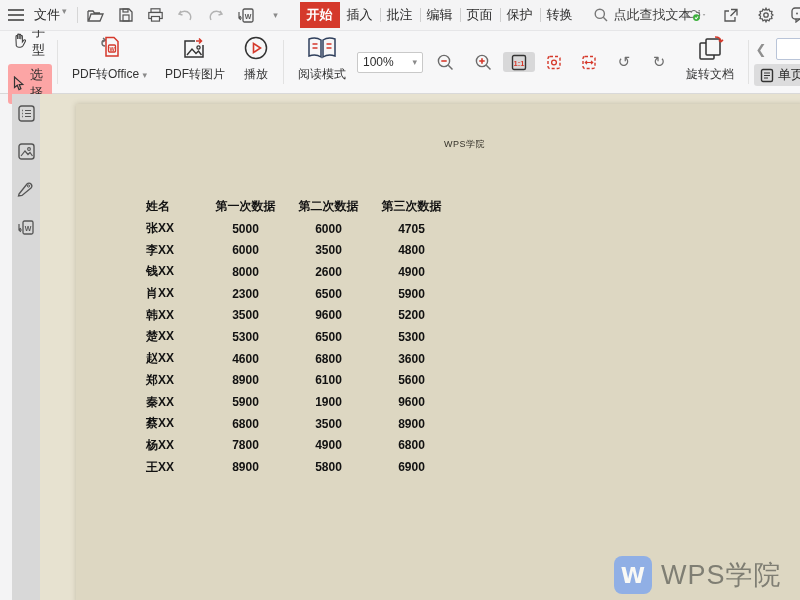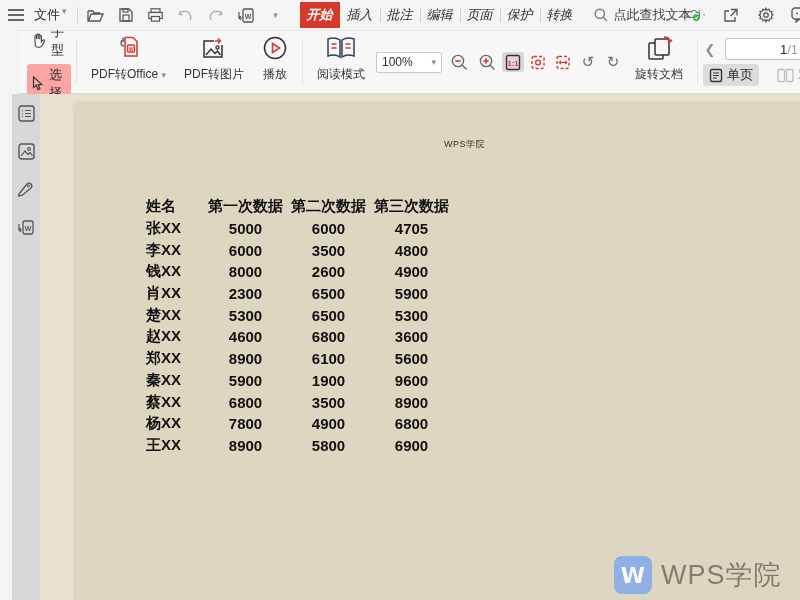--- a/index.html
+++ b/index.html
@@ -9,62 +9,62 @@
   
   .menubar { height:30px; background:#f4f4f5; display:flex; align-items:center; padding:0 6px; position:relative; }
   .mb-left { display:flex; align-items:center; gap:4px; }
   .hamburger { width:20px; height:20px; display:flex; align-items:center; justify-content:center; cursor:pointer; }
   .file-btn { display:flex; gap:2px; padding:2px 4px; font-size:13px; color:#2c2c2c; }
   .caret { font-size:9px; color:#8a8a8a; }
   .vsep { width:1px; height:16px; background:#d6d6d6; margin:0 6px; }
   .qat { display:flex; align-items:center; gap:10px; margin-left:2px; }
   .qat .ic { width:20px; height:20px; display:flex; align-items:center; justify-content:center; }
   .tab-strip { display:flex; align-items:center; margin-left:14px; }
-  .tab { padding:4px 7px; font-size:13px; color:#2c2c2c; position:relative; cursor:pointer;font-style:italic; }
+  .tab { padding:4px 7px; font-size:13px; color:#2c2c2c; position:relative; cursor:pointer; }
   .tab + .tab::before { content:""; position:absolute; left:0; top:6px; bottom:6px; width:1px; background:#cfcfcf; }
   .tab.active { background:var(--accent); color:#fff; font-weight:bold; }
   .tab.active + .tab::before { display:none; }
   .search-zone { display:flex; align-items:center; gap:6px; margin-left:14px; color:#3f3f3f; }
   .dots-v { color:#7a7a7a; font-size:12px; letter-spacing:0; line-height:4px; }
   .mb-right { position:absolute; right:0; top:0; height:30px; display:flex; align-items:center; gap:13px; padding-right:0; }
   .mb-right .ic { width:22px; height:22px; display:flex; align-items:center; justify-content:center; }
 
   
-  .ribbon { height:64px; background:#f7f7f8; border-top:1px solid #e6e6e8; border-bottom:1px solid #d9d9d9; display:flex; align-items:center; padding:0 4px;margin-left:19px; }
+  .ribbon { height:64px; background:#f7f7f8; border-top:1px solid #e6e6e8; border-bottom:1px solid #d9d9d9; display:flex; align-items:center; padding:0 4px; }
   .rsep { width:1px; height:44px; background:#e2e2e2; margin:0 5px; flex:none; }
   .stack2 { display:flex; flex-direction:column; gap:3px; margin-left:4px; }
   .tool-sm { display:flex; align-items:center; gap:5px; padding:2px 7px 2px 5px; border-radius:3px; font-size:13px; color:#2c2c2c; cursor:pointer; }
   .tool-sm.active { background:#fca5a5; }
   .bigbtn { display:flex; flex-direction:column; align-items:center; justify-content:flex-end; gap:4px; padding:5px 9px 12px; font-size:12px; color:#333; cursor:pointer; white-space:nowrap; }
   .bigbtn .iconbox { height:28px; display:flex; align-items:center; justify-content:center; }
   .zoom-cluster { display:flex; flex-direction:row; gap:4px; margin:0 2px; }
   .zrow { display:flex; align-items:center; gap:6px; }
   .zoom-select { width:66px; height:21px; background:#fff; border:1px solid #c9c9c9; border-radius:2px; display:flex; align-items:center; justify-content:space-between; padding:0 5px; font-size:12px; color:#2c2c2c; cursor:pointer; }
-  .mini { width:22px; height:20px; border-radius:3px; display:flex; align-items:center; justify-content:center; cursor:pointer; }
+  .mini { width:32px; height:20px; border-radius:3px; display:flex; align-items:center; justify-content:center; cursor:pointer; }
   .mini.active { background:#d8d8d9; }
   .rot-glyph { font-size:15px; color:#6f6f6f; font-family:"DejaVu Sans",sans-serif; }
   .pg-cluster { display:flex; flex-direction:column; gap:4px; }
   .pg-top { display:flex; align-items:center; gap:8px; }
   .pg-arrow { color:#8f8f8f; font-size:13px; width:14px; text-align:center; cursor:pointer; }
   .pg-box { width:128px; height:22px; background:#fff; border:1px solid #b9c4d8; border-radius:2px; display:flex; align-items:center; justify-content:center; font-size:13px; cursor:text; }
   .pg-box .cur { color:#2c2c2c; }
   .pg-box .tot { color:#9a9a9a; }
   .pg-bottom { display:flex; align-items:center; gap:12px; }
   .viewbtn { display:flex; align-items:center; gap:4px; padding:2px 6px; border-radius:3px; font-size:13px; color:#2c2c2c; cursor:pointer; white-space:nowrap; }
   .viewbtn.active { background:#dcdcdd; }
   .viewbtn.disabled { color:#b5b5b5; }
 
   
   .content { display:flex; height:506px;padding-left:12px; }
   .sidebar { width:28px; background:#d8d8d8; display:flex; flex-direction:column; align-items:center; padding-top:10px; gap:20px; flex:none; }
   .sidebar .ic { width:18px; height:18px; display:flex; align-items:center; justify-content:center; cursor:pointer; }
   .canvas { position:relative; flex:1; background:#e7e2d0; overflow:hidden; }
   .page { position:absolute; left:36px; top:10px; right:-4px; bottom:-4px; background:#ddd7c2; box-shadow:0 0 5px rgba(90,80,50,.25); }
   .doc-header { position:absolute; left:368px; top:34px; font-size:9px; color:#35322a; letter-spacing:.5px; }
-  .doc-table { position:absolute; left:70px; top:92px; border-collapse:collapse; font-size:15px; font-weight:600; color:#111; }
+  .doc-table { position:absolute; left:70px; top:92px; border-collapse:collapse; font-size:12px; font-weight:600; color:#111; }
   .doc-table td, .doc-table th { padding:0; height:21.7px; font-weight:600; white-space:nowrap; }
   .doc-table .c-name { width:58px; text-align:left; }
   .doc-table .c-num { width:83px; text-align:center; }
   .watermark { position:absolute; left:538px; top:452px; display:flex; align-items:center; gap:9px; opacity:.85; }
   .wm-logo { width:38px; height:38px; background:#83a9ec; border-radius:8px; display:flex; align-items:center; justify-content:center; color:#fff; font-weight:bold; font-size:22px; font-family:"DejaVu Sans",sans-serif; }
   .wm-text { font-size:27px; color:#6f6f66; letter-spacing:1px; }
 
   svg { display:block; }
 </style>
 </head>
@@ -427,20 +427,26 @@
               <td class="c-num">2600</td>
               <td class="c-num">4900</td>
             </tr>
             <tr>
               <td class="c-name">肖XX</td>
               <td class="c-num">2300</td>
               <td class="c-num">6500</td>
               <td class="c-num">5900</td>
             </tr>
             <tr>
+              <td class="c-name">韩XX</td>
+              <td class="c-num">3500</td>
+              <td class="c-num">9600</td>
+              <td class="c-num">5200</td>
+            </tr>
+            <tr>
               <td class="c-name">楚XX</td>
               <td class="c-num">5300</td>
               <td class="c-num">6500</td>
               <td class="c-num">5300</td>
             </tr>
             <tr>
               <td class="c-name">赵XX</td>
               <td class="c-num">4600</td>
               <td class="c-num">6800</td>
               <td class="c-num">3600</td>

